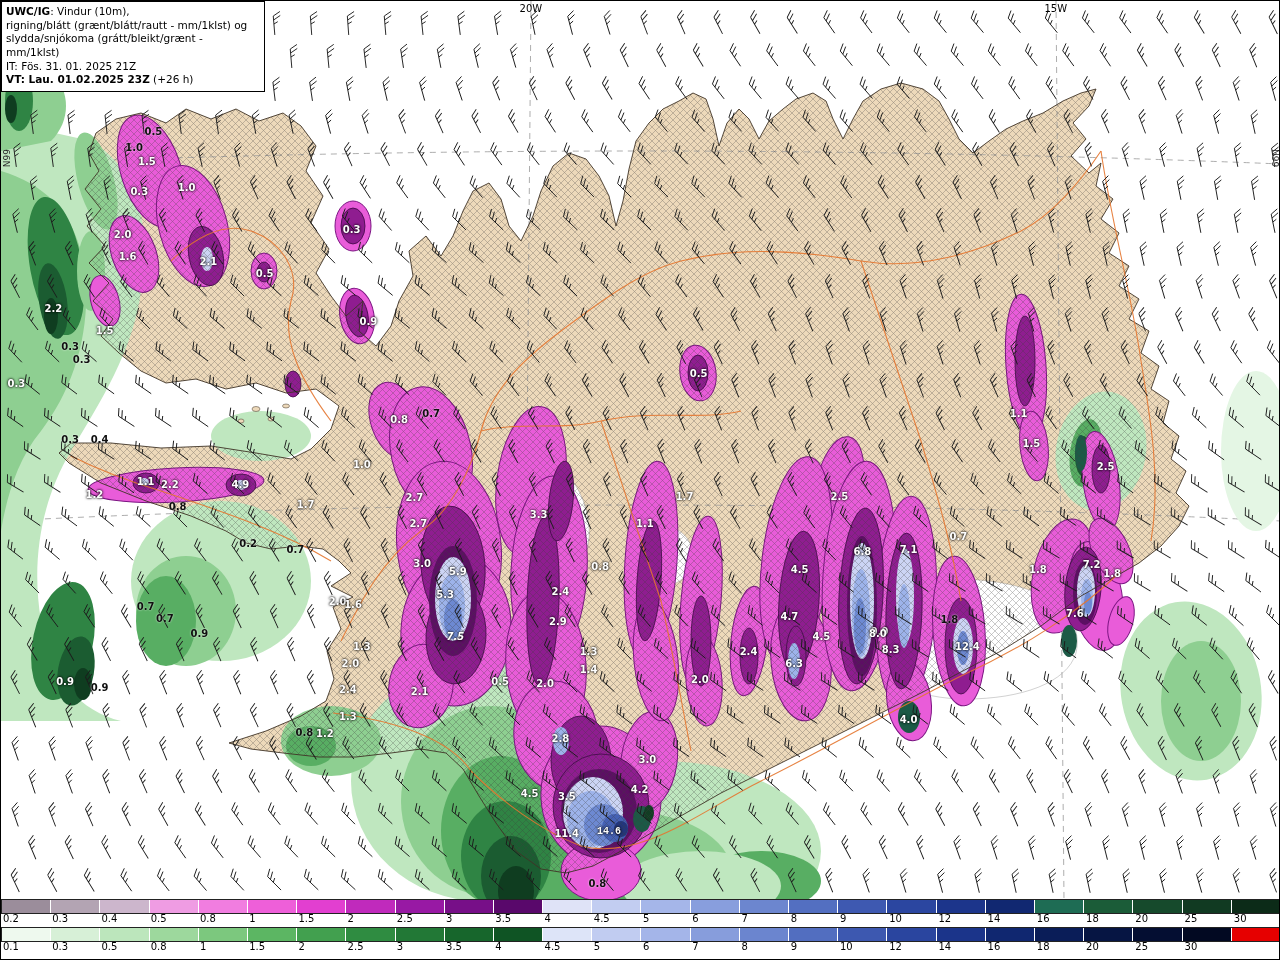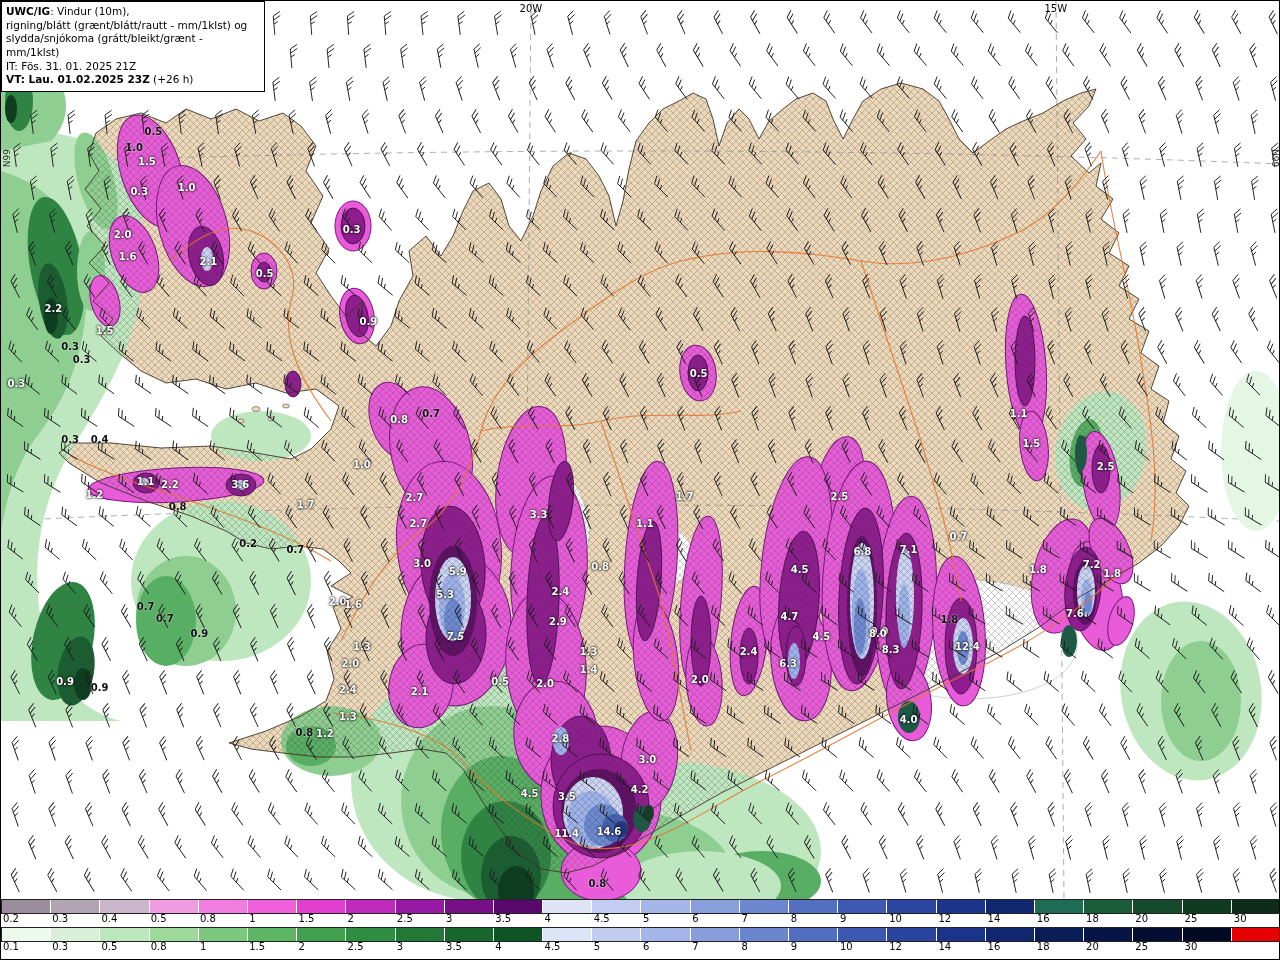--- a/index.html
+++ b/index.html
@@ -1178,21 +1178,21 @@
         <span class="mv mv-k" style="left: 6.3%; top: 39.8%;">0.3</span>
         <span class="mv mv-w" style="left: 1.2%; top: 42.4%;">0.3</span>
         <span class="mv mv-w" style="left: 28.7%; top: 35.6%;">0.9</span>
         <span class="mv mv-k" style="left: 5.4%; top: 48.7%;">0.3</span>
         <span class="mv mv-k" style="left: 7.7%; top: 48.7%;">0.4</span>
         <span class="mv mv-w" style="left: 31.1%; top: 46.4%;">0.8</span>
         <span class="mv mv-k" style="left: 33.6%; top: 45.8%;">0.7</span>
         <span class="mv mv-w" style="left: 11.3%; top: 53.3%;">1.1</span>
         <span class="mv mv-w" style="left: 13.2%; top: 53.7%;">2.2</span>
         <span class="mv mv-w" style="left: 7.3%; top: 54.8%;">1.2</span>
-        <span class="mv mv-w" style="left: 18.7%; top: 53.7%;">3.6</span>
+        <span class="mv mv-w" style="left: 18.7%; top: 53.7%;">4.9</span>
         <span class="mv mv-k" style="left: 13.8%; top: 56.1%;">0.8</span>
         <span class="mv mv-w" style="left: 23.8%; top: 55.9%;">1.7</span>
         <span class="mv mv-w" style="left: 28.2%; top: 51.4%;">1.0</span>
         <span class="mv mv-w" style="left: 32.3%; top: 55.1%;">2.7</span>
         <span class="mv mv-w" style="left: 32.6%; top: 58%;">2.7</span>
         <span class="mv mv-w" style="left: 42%; top: 57%;">3.3</span>
         <span class="mv mv-w" style="left: 32.9%; top: 62.4%;">3.0</span>
         <span class="mv mv-w" style="left: 35.7%; top: 63.3%;">5.9</span>
         <span class="mv mv-w" style="left: 34.7%; top: 65.9%;">5.3</span>
         <span class="mv mv-k" style="left: 19.3%; top: 60.2%;">0.2</span>
@@ -1220,25 +1220,25 @@
         <span class="mv mv-w" style="left: 43.5%; top: 68.9%;">2.9</span>
         <span class="mv mv-w" style="left: 46.8%; top: 62.8%;">0.8</span>
         <span class="mv mv-w" style="left: 50.3%; top: 58%;">1.1</span>
         <span class="mv mv-w" style="left: 53.4%; top: 55%;">1.7</span>
         <span class="mv mv-w" style="left: 43.7%; top: 81.9%;">2.8</span>
         <span class="mv mv-w" style="left: 41.3%; top: 88%;">4.5</span>
         <span class="mv mv-w" style="left: 44.2%; top: 88.3%;">3.5</span>
         <span class="mv mv-w" style="left: 49.9%; top: 87.6%;">4.2</span>
         <span class="mv mv-w" style="left: 50.5%; top: 84.2%;">3.0</span>
         <span class="mv mv-w" style="left: 44.2%; top: 92.4%;">11.4</span>
-        <span class="mv mv-w" style="left: 47.5%; top: 92.2%;">14.6</span>
+        <span class="mv mv-w" style="left: 47.5%; top: 92.2%; font-family: Liberation Mono, monospace;">14.6</span>
         <span class="mv mv-k" style="left: 46.6%; top: 98%;">0.8</span>
         <span class="mv mv-w" style="left: 58.4%; top: 72.2%;">2.4</span>
         <span class="mv mv-w" style="left: 54.6%; top: 75.3%;">2.0</span>
-        <span class="mv mv-w" style="left: 61.5%; top: 73.6%;">6.3</span>
+        <span class="mv mv-w" style="left: 61.5%; top: 73.6%; padding-left: 12px;">6.3</span>
         <span class="mv mv-w" style="left: 62.4%; top: 63.1%;">4.5</span>
         <span class="mv mv-w" style="left: 61.6%; top: 68.3%;">4.7</span>
         <span class="mv mv-w" style="left: 64.1%; top: 70.6%;">4.5</span>
         <span class="mv mv-w" style="left: 67.3%; top: 61.1%;">6.8</span>
         <span class="mv mv-w" style="left: 67%; top: 70%; padding-left: 42px;">9.9</span>
         <span class="mv mv-w" style="left: 68.5%; top: 70.2%;">8.0</span>
         <span class="mv mv-w" style="left: 70.9%; top: 60.9%;">7.1</span>
         <span class="mv mv-w" style="left: 69.5%; top: 72%;">8.3</span>
         <span class="mv mv-w" style="left: 75.5%; top: 71.7%;">12.4</span>
         <span class="mv mv-k" style="left: 74.1%; top: 68.7%;">1.8</span>

